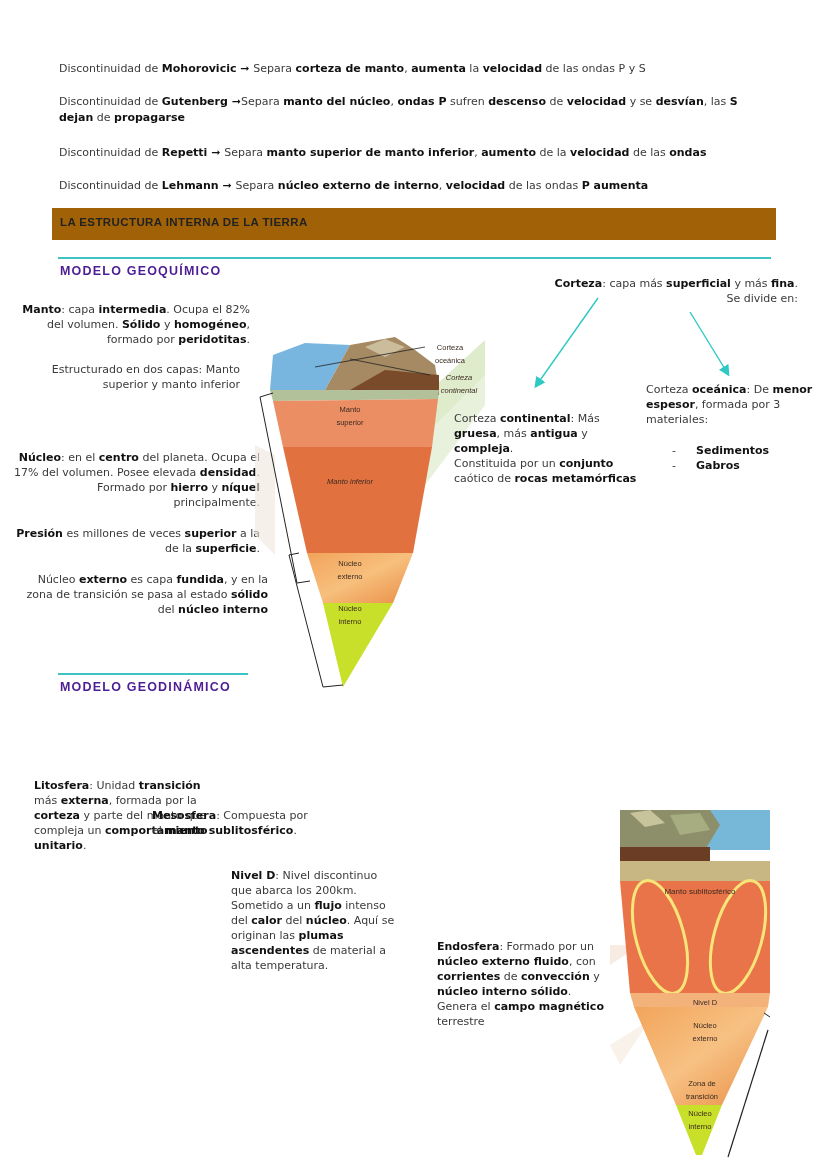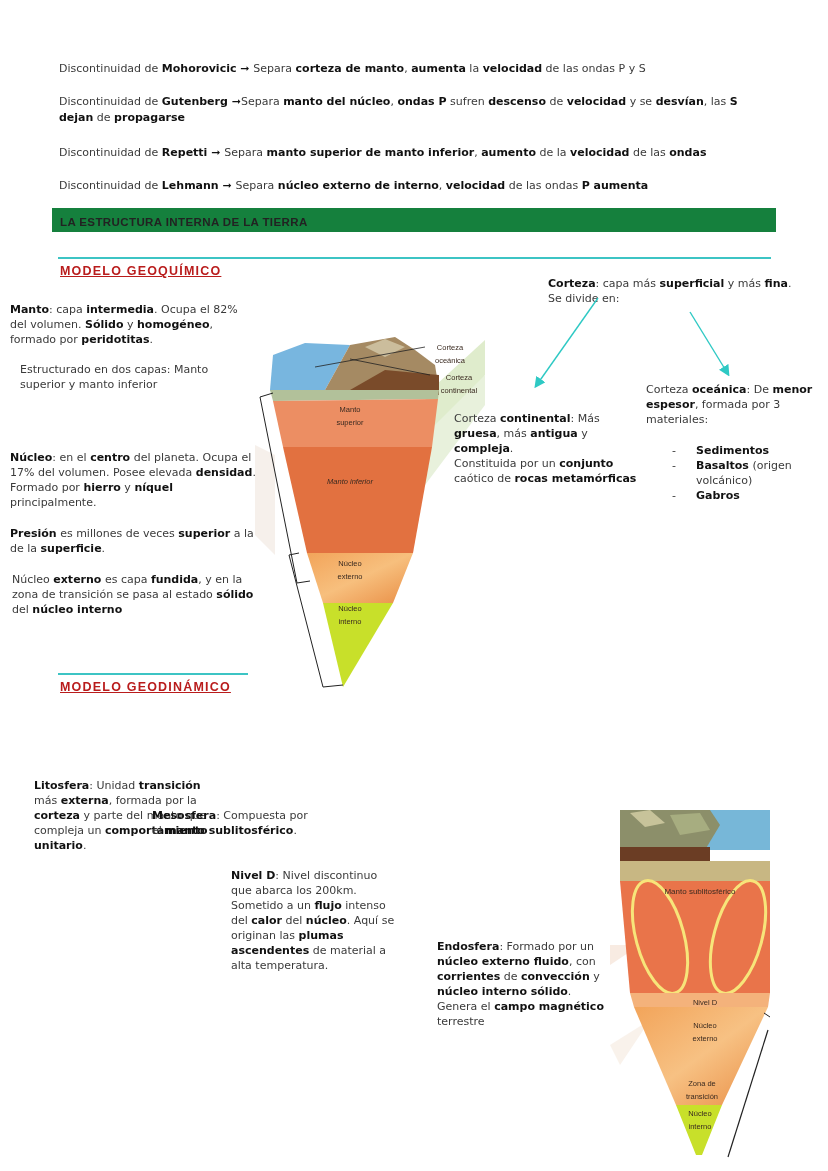--- a/index.html
+++ b/index.html
@@ -2,27 +2,27 @@
 <html><head>
 <meta charset="utf-8">
 <style>
   html, body { margin:0; padding:0; background:#ffffff; }
   body { width:828px; height:1171px; position:relative; overflow:hidden;
          font-family:"DejaVu Sans", sans-serif; color:#333; font-size:11px; }
   .abs { position:absolute; }
   b { color:#111; font-weight:bold; }
   .p { font-size:11px; line-height:15px; color:#3a3a3a; }
   .disc { left:59px; width:720px; font-size:11px; line-height:16px; color:#3a3a3a; }
-  .banner { left:52px; top:208px; width:724px; height:24px; background:#15803d; }
+  .banner { left:52px; top:208px; width:724px; height:32px; background:#a16207; }
   .banner span { position:absolute; left:8px; top:8px; font-family:"Liberation Sans", sans-serif;
                  font-weight:bold; font-size:11.5px; letter-spacing:0.4px; color:#222; }
   .hrule { height:2px; background:#3cc4c4; }
   .h2 { font-family:"Liberation Sans", sans-serif; font-weight:bold; font-size:12.5px;
-        letter-spacing:1.2px; color:#b91c1c;text-decoration:underline; }
-  .center { text-align:left; }
+        letter-spacing:1.2px; color:#4c1d95; }
+  .center { text-align:right; }
   .lbl { font-family:"Liberation Sans", sans-serif; font-size:7.5px; line-height:13px; color:#3a2a20; text-align:center; }
   ul.dash { list-style:none; margin:0; padding:0; }
   ul.dash li { position:relative; padding-left:50px; }
   ul.dash li::before { content:"-"; position:absolute; left:26px; top:0; }
 </style>
 </head>
 <body>
 
 <div class="abs disc" style="top:61px;">
   <span>Discontinuidad de </span><b>Mohorovicic</b><b> ➞ </b><span>Separa </span><b>corteza de manto</b><span>, </span><b>aumenta</b><span> la </span><b>velocidad</b><span> de las ondas P y S</span>
@@ -96,21 +96,21 @@
 
     <polygon points="68,268 138,268 88,352" fill="#c8e02a"></polygon>
 
     <polyline points="18,58 5,62 42,248 55,246" fill="none" stroke="#222" stroke-width="1"></polyline>
     <polyline points="44,218 34,220 68,352 88,350" fill="none" stroke="#222" stroke-width="1"></polyline>
 
     <line x1="60" y1="32" x2="170" y2="12" stroke="#222" stroke-width="0.8"></line>
     <line x1="95" y1="24" x2="175" y2="40" stroke="#222" stroke-width="0.8"></line>
   </svg>
   <div class="abs lbl" style="left:170px; top:6px; width:50px;">Corteza oceánica</div>
-  <div class="abs lbl" style="left:176px; top:36px; width:56px;">Corteza continental</div>
+  <div class="abs lbl" style="left:176px; top:36px; width:56px;font-style:italic;">Corteza continental</div>
   <div class="abs lbl" style="left:72px; top:68px; width:46px;">Manto superior</div>
   <div class="abs lbl" style="left:72px; top:140px; width:46px;font-style:italic;">Manto inferior</div>
   <div class="abs lbl" style="left:72px; top:222px; width:46px;">Núcleo externo</div>
   <div class="abs lbl" style="left:72px; top:267px; width:46px;">Núcleo interno</div>
 </div>
 
 <div class="abs p center" style="left:548px; top:276px; width:250px;">
   <b>Corteza</b><span>: capa más </span><b>superficial</b><span> y más </span><b>fina</b><span>. Se divide en:</span>
 </div>
 
@@ -129,21 +129,20 @@
 </div>
 <div class="abs p" style="left:454px; top:456px; width:185px;">
   <span>Constituida por un </span><b>conjunto</b><span> caótico de </span><b>rocas metamórficas</b>
 </div>
 
 <div class="abs p" style="left:646px; top:382px; width:170px;">
   <span>Corteza </span><b>oceánica</b><span>: De </span><b>menor espesor</b><span>, formada por 3 materiales:</span>
 </div>
 <ul class="abs p dash" style="left:646px; top:443px; width:150px;">
   <li><b>Sedimentos</b><span></span></li>
-  <li><b>Basaltos</b><span> (origen volcánico)</span></li>
   <li><b>Gabros</b><span></span></li>
 </ul>
 
 <div class="abs hrule" style="left:58px; top:673px; width:190px;"></div>
 <div class="abs h2" style="left:60px; top:680px;">MODELO GEODINÁMICO</div>
 
 <div class="abs p" style="left:34px; top:778px; width:180px;">
   <b>Litosfera</b><span>: Unidad </span><b>transición</b><span> más </span><b>externa</b><span>, formada por la </span><b>corteza</b><span> y parte del manto que compleja un </span><b>comportamiento</b><span> </span><b>unitario</b><span>.</span>
 </div>
 <div class="abs p" style="left:152px; top:808px; width:160px;">

